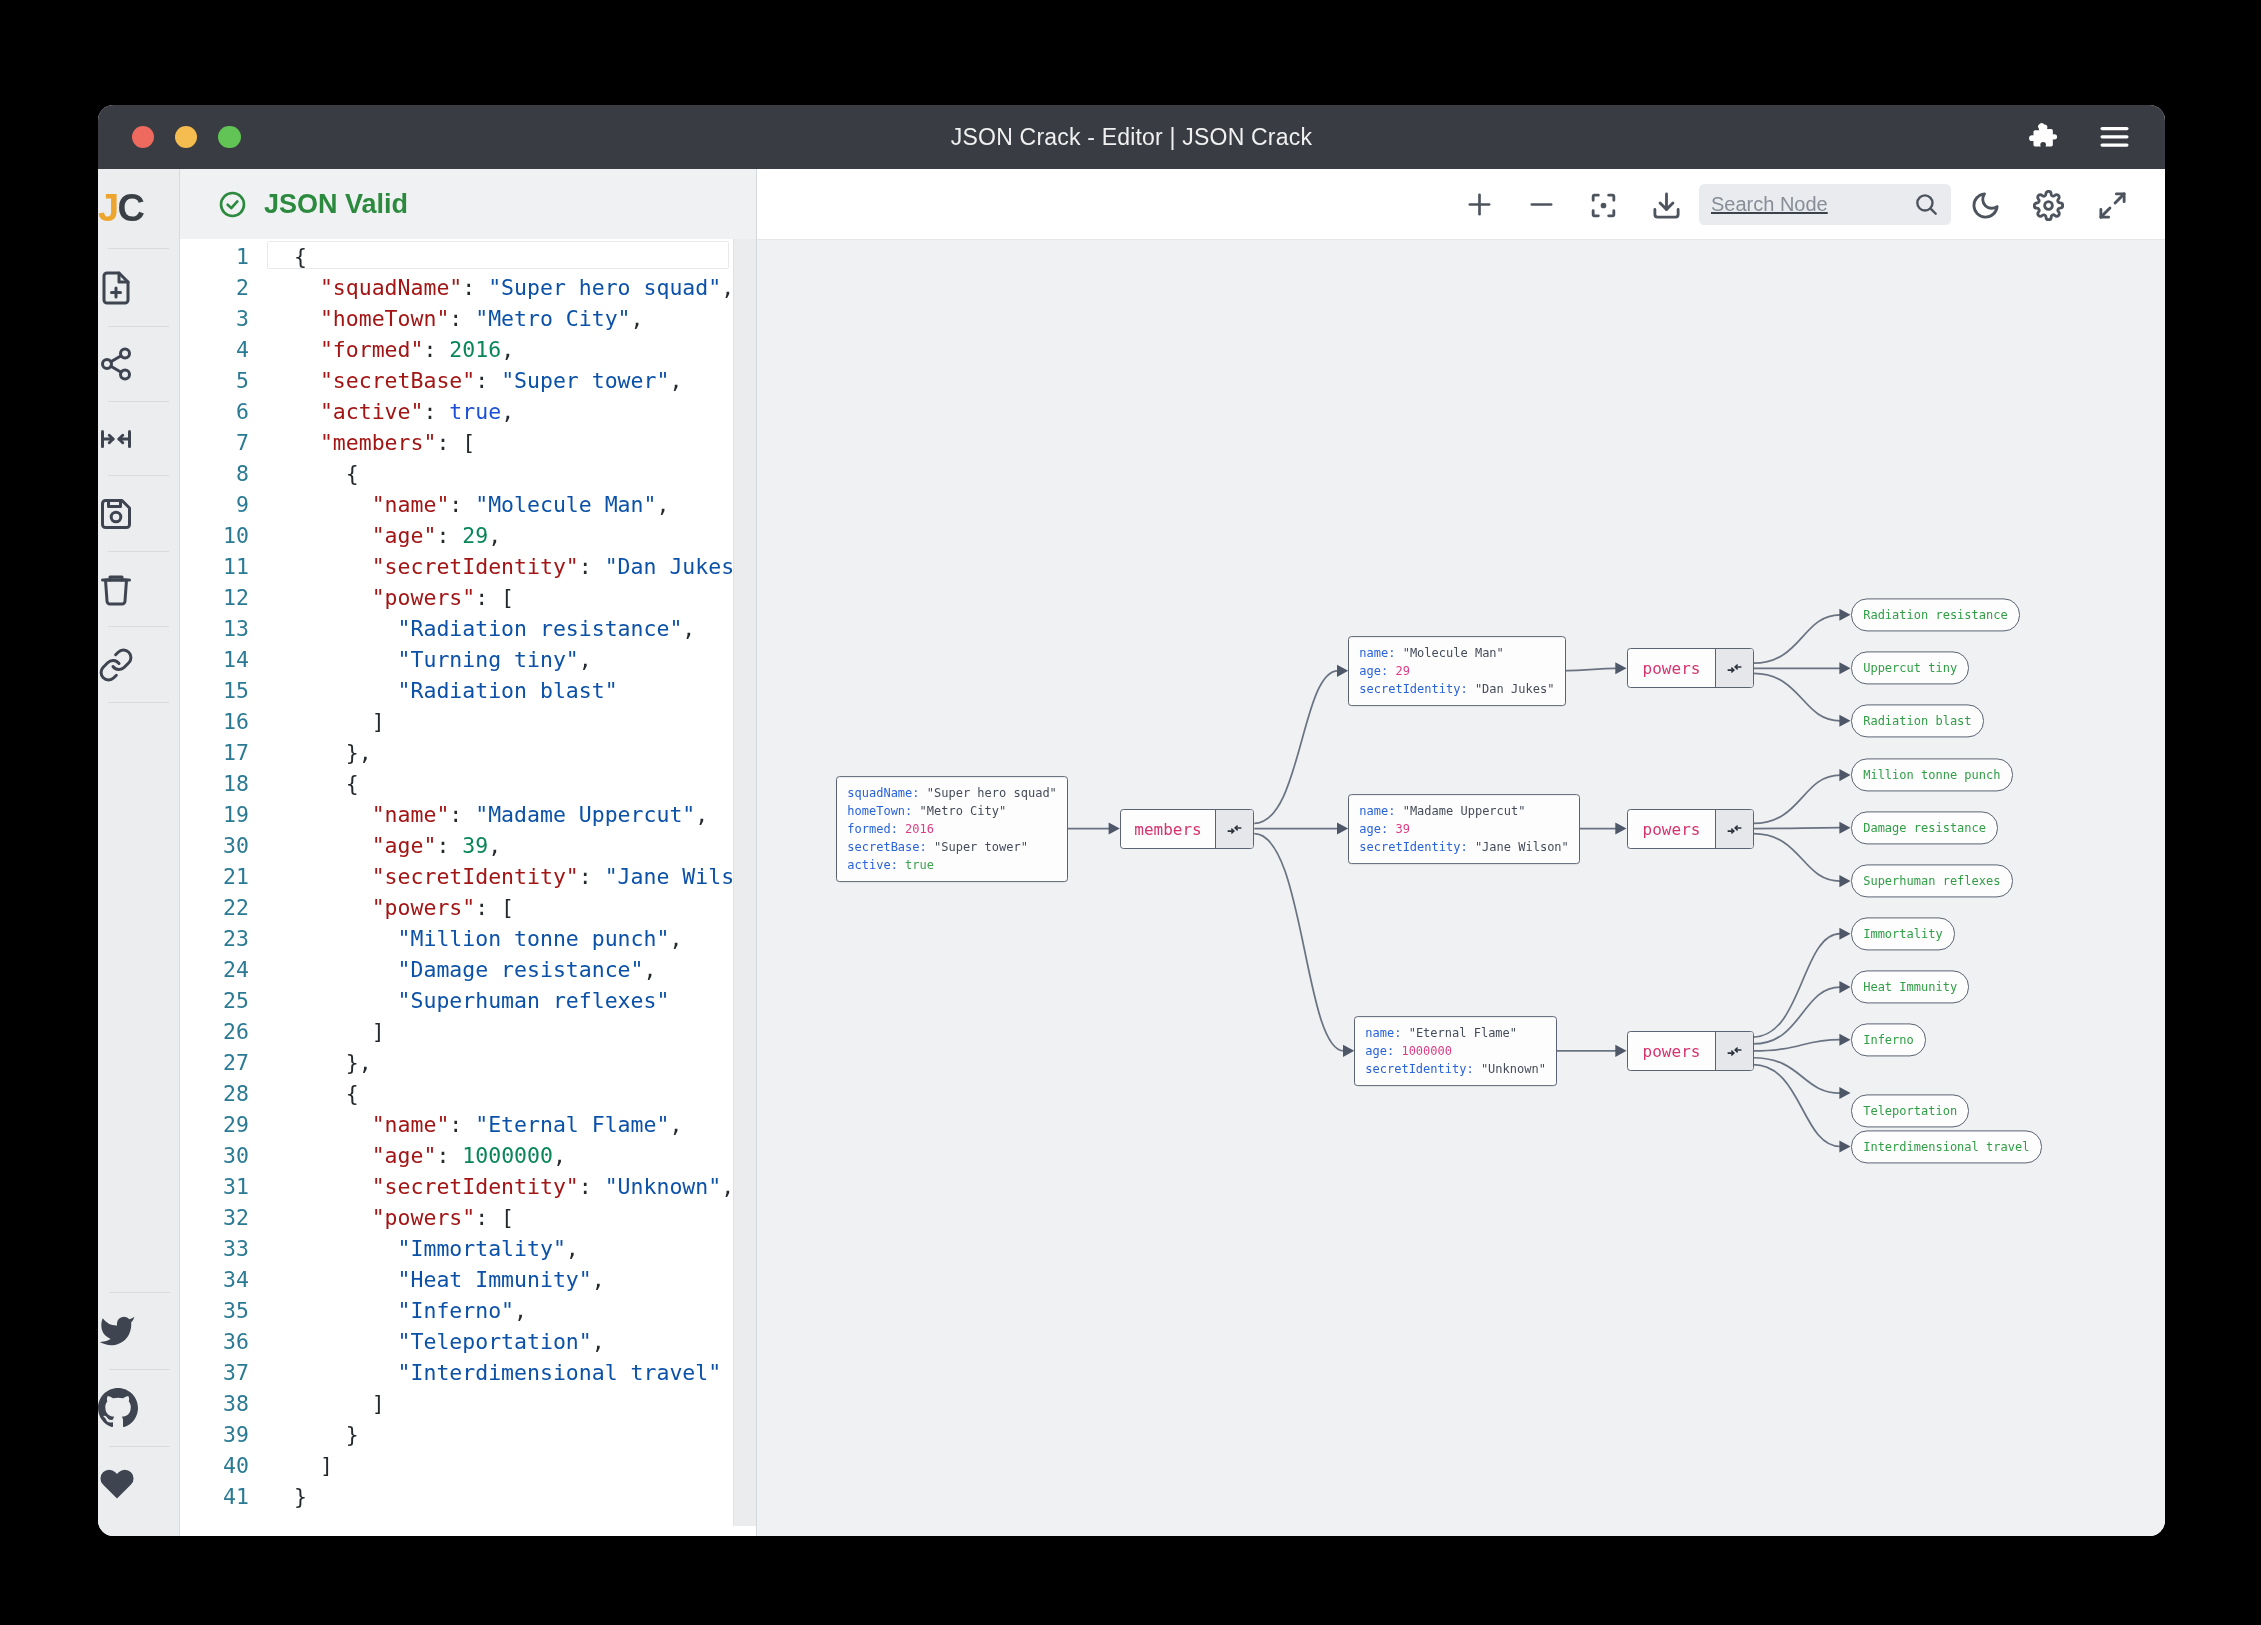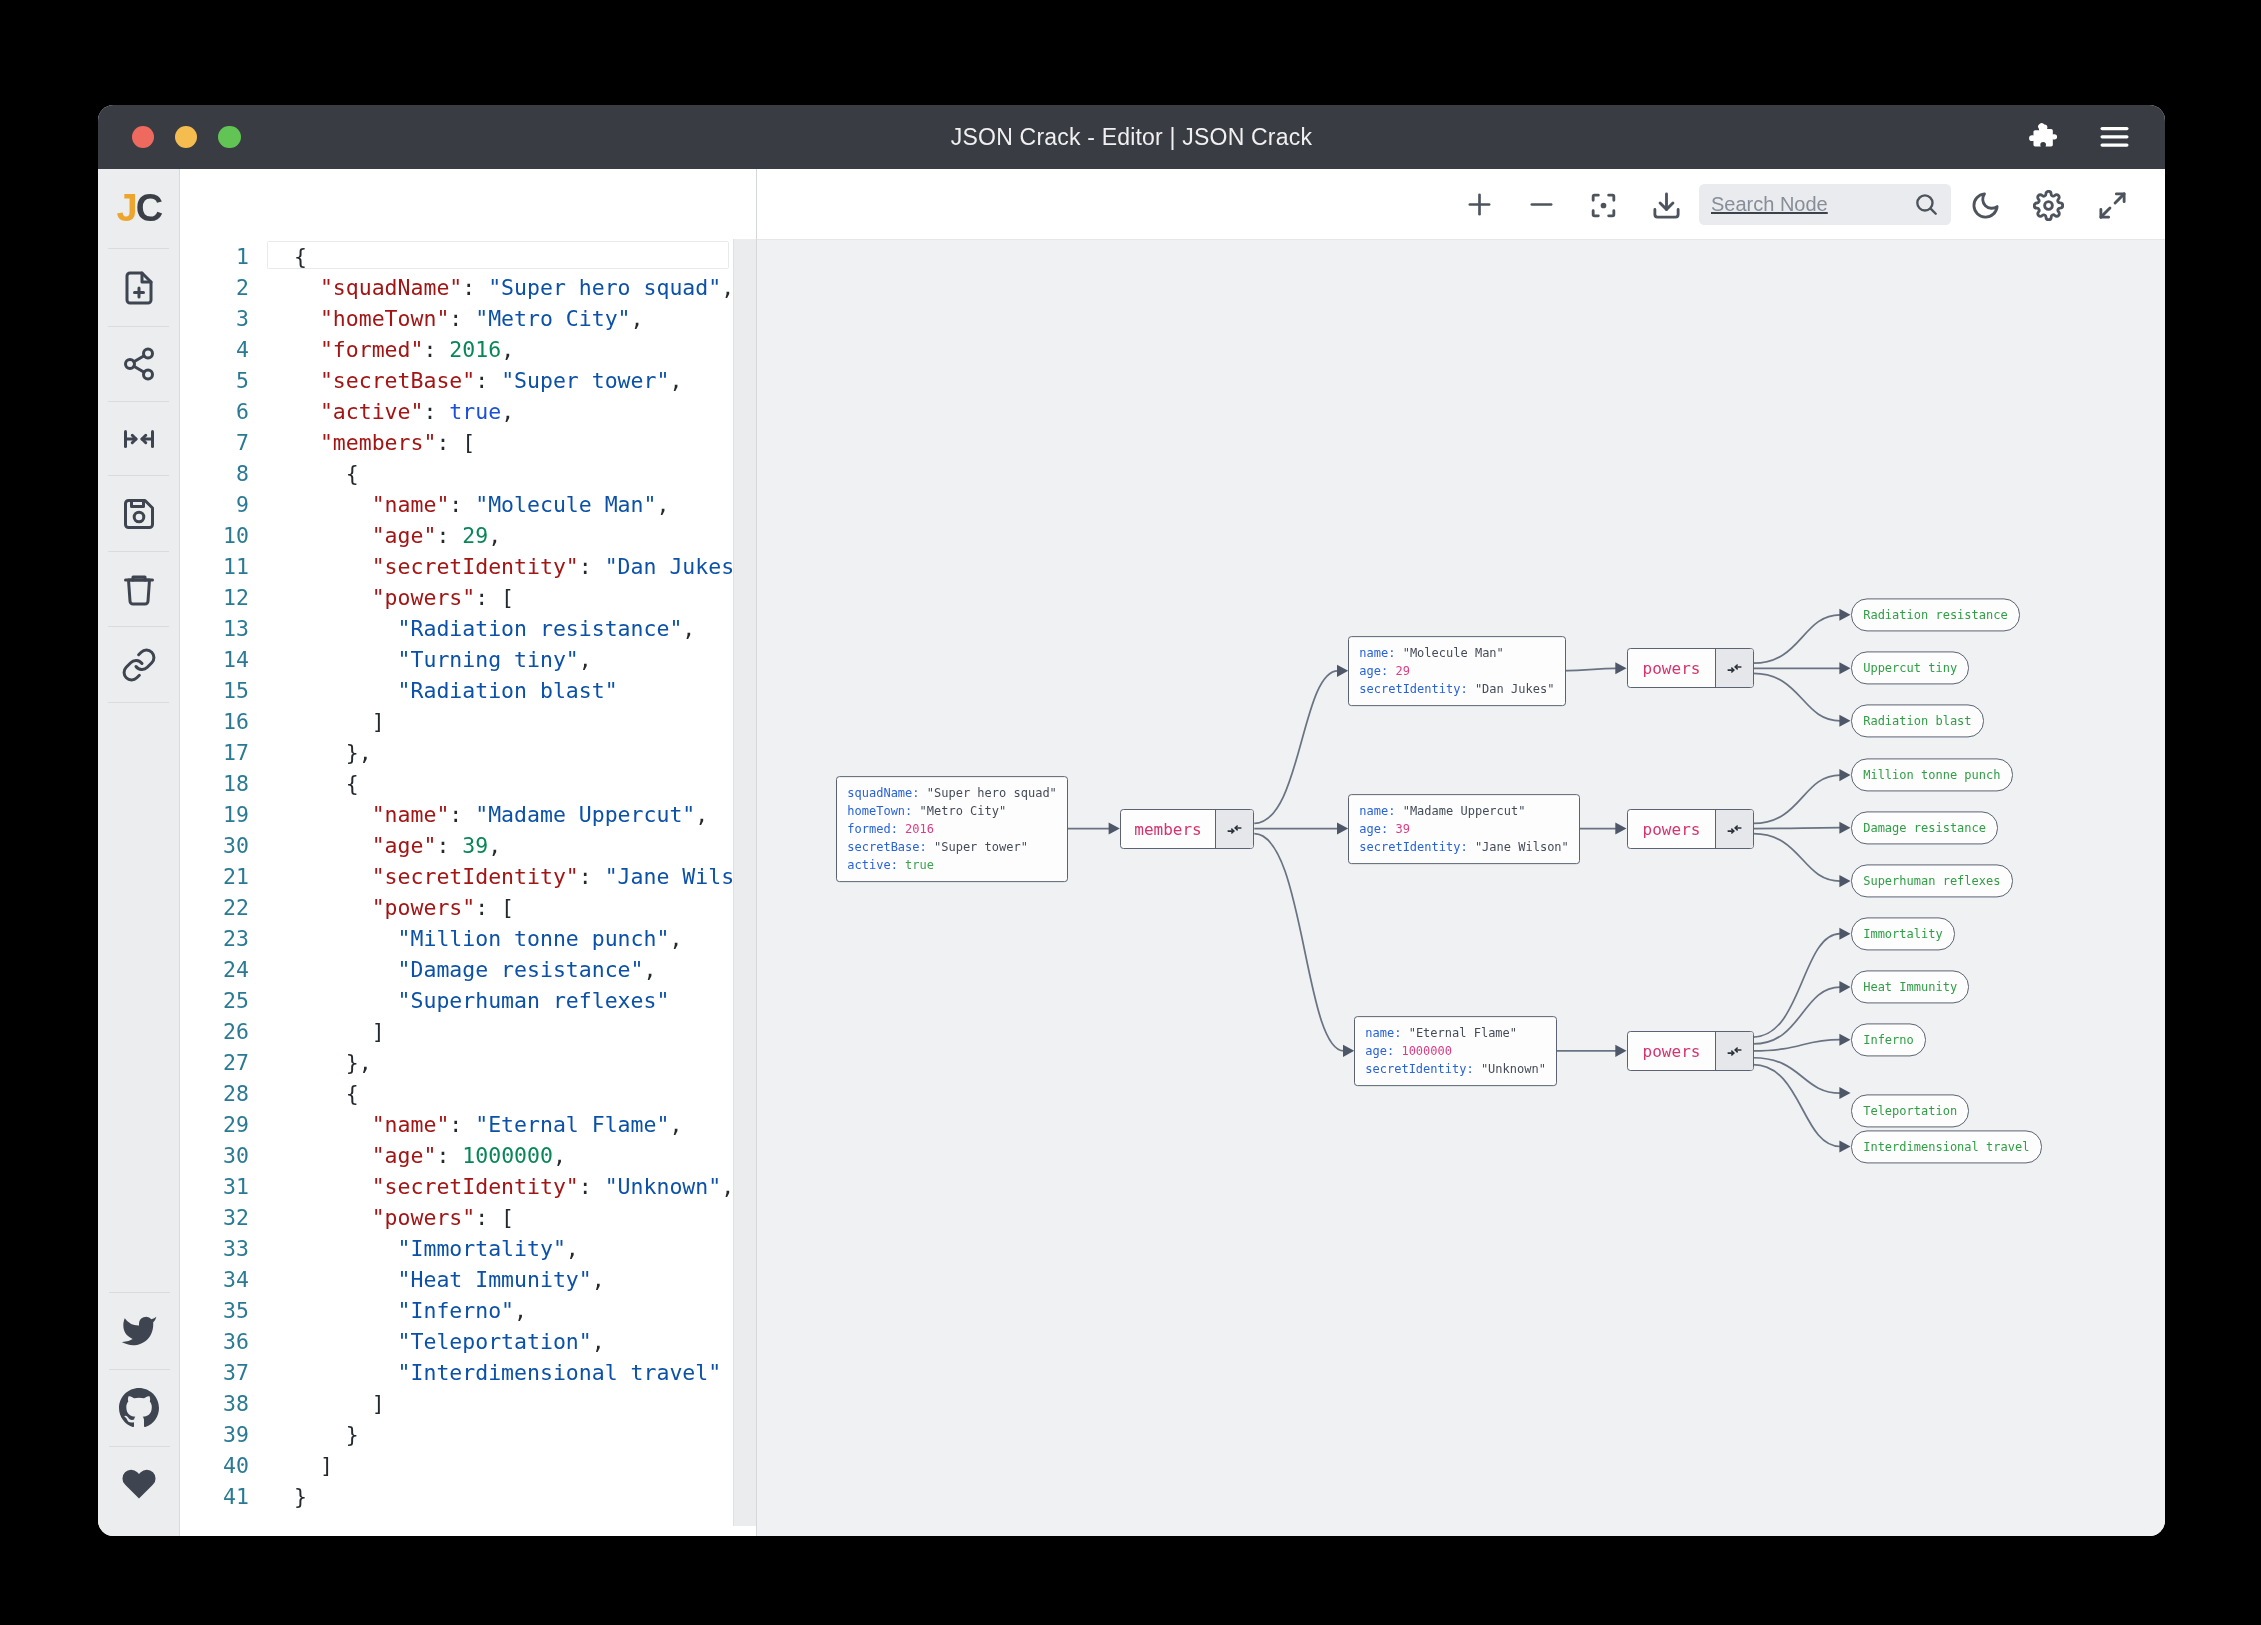--- a/index.html
+++ b/index.html
@@ -12,21 +12,21 @@
   .lights { position:absolute; left:34px; top:0; height:64px; display:flex; align-items:center; gap:20.7px; }
   .light { width:22.4px; height:22.4px; border-radius:50%; }
   .light.red{ background:#ee6a5f; } .light.yellow{ background:#f5bd4f; } .light.green{ background:#61c454; }
   .title { position:absolute; left:0; top:0; width:100%; height:64px; display:flex; align-items:center; justify-content:center;
            color:#f0f0f1; font-size:23px; font-weight:500; letter-spacing:0.2px; }
   .tb-icons { position:absolute; right:34px; top:0; height:64px; display:flex; align-items:center; gap:40px; }
   .tb-icons svg { display:block; }
 
   
   .sidebar { position:absolute; left:0; top:64px; width:82px; height:1367px; background:#ebedef; border-right:0.9px solid #d8dadd; }
-  .side-cell { width:82px; display:flex; align-items:center; justify-content:center; }
+  .side-cell { width:82px; display:flex; align-items:center; justify-content:flex-start; }
   .side-sep { width:61px; margin:0 auto; border-top:0.9px solid #d9dbde; }
   .logo { font-size:38px; font-weight:bold; letter-spacing:-1.7px; }
   .logo .j { color:#eda52d; } .logo .c { color:#3a4046; }
   .side-icon { stroke:#3f4550; fill:none; stroke-width:2; stroke-linecap:round; stroke-linejoin:round; }
   .side-icon-fill { fill:#3f4550; stroke:none; }
   .side-bottom { position:absolute; bottom:15.5px; left:0; width:82px; }
 
   
   .ed-header { position:absolute; left:82px; top:64px; width:577px; height:71px; background:#f0f1f3;
                border-bottom:0.9px solid #e3e5e8; display:flex; align-items:center; gap:17px; padding-left:38px; }
@@ -170,20 +170,27 @@
       </div>
       <div class="side-sep"></div>
       <div class="side-cell" style="height:74px">
         <svg class="side-icon-fill" width="38" height="38" viewBox="0 0 24 24">
           <path d="M20.84 4.61a5.5 5.5 0 0 0-7.78 0L12 5.67l-1.06-1.06a5.5 5.5 0 0 0-7.78 7.78l1.06 1.06L12 21.23l7.78-7.78 1.06-1.06a5.5 5.5 0 0 0 0-7.78z"></path>
         </svg>
       </div>
     </div>
   </div>
 
+  <div class="ed-header">
+    <svg width="29" height="29" viewBox="0 0 24 24" stroke="#2b8a3e" fill="none" stroke-width="2.2" stroke-linecap="round" stroke-linejoin="round">
+      <circle cx="12" cy="12" r="9.5"></circle>
+        <polyline points="8 12.2 11 15 16 9.5"></polyline>
+    </svg>
+    <span class="txt">JSON Valid</span>
+  </div>
 
   <div class="editor">
     <div class="curline"></div>
     <div class="gutter" id="gutter">
         <div>1</div>
         <div>2</div>
         <div>3</div>
         <div>4</div>
         <div>5</div>
         <div>6</div>

